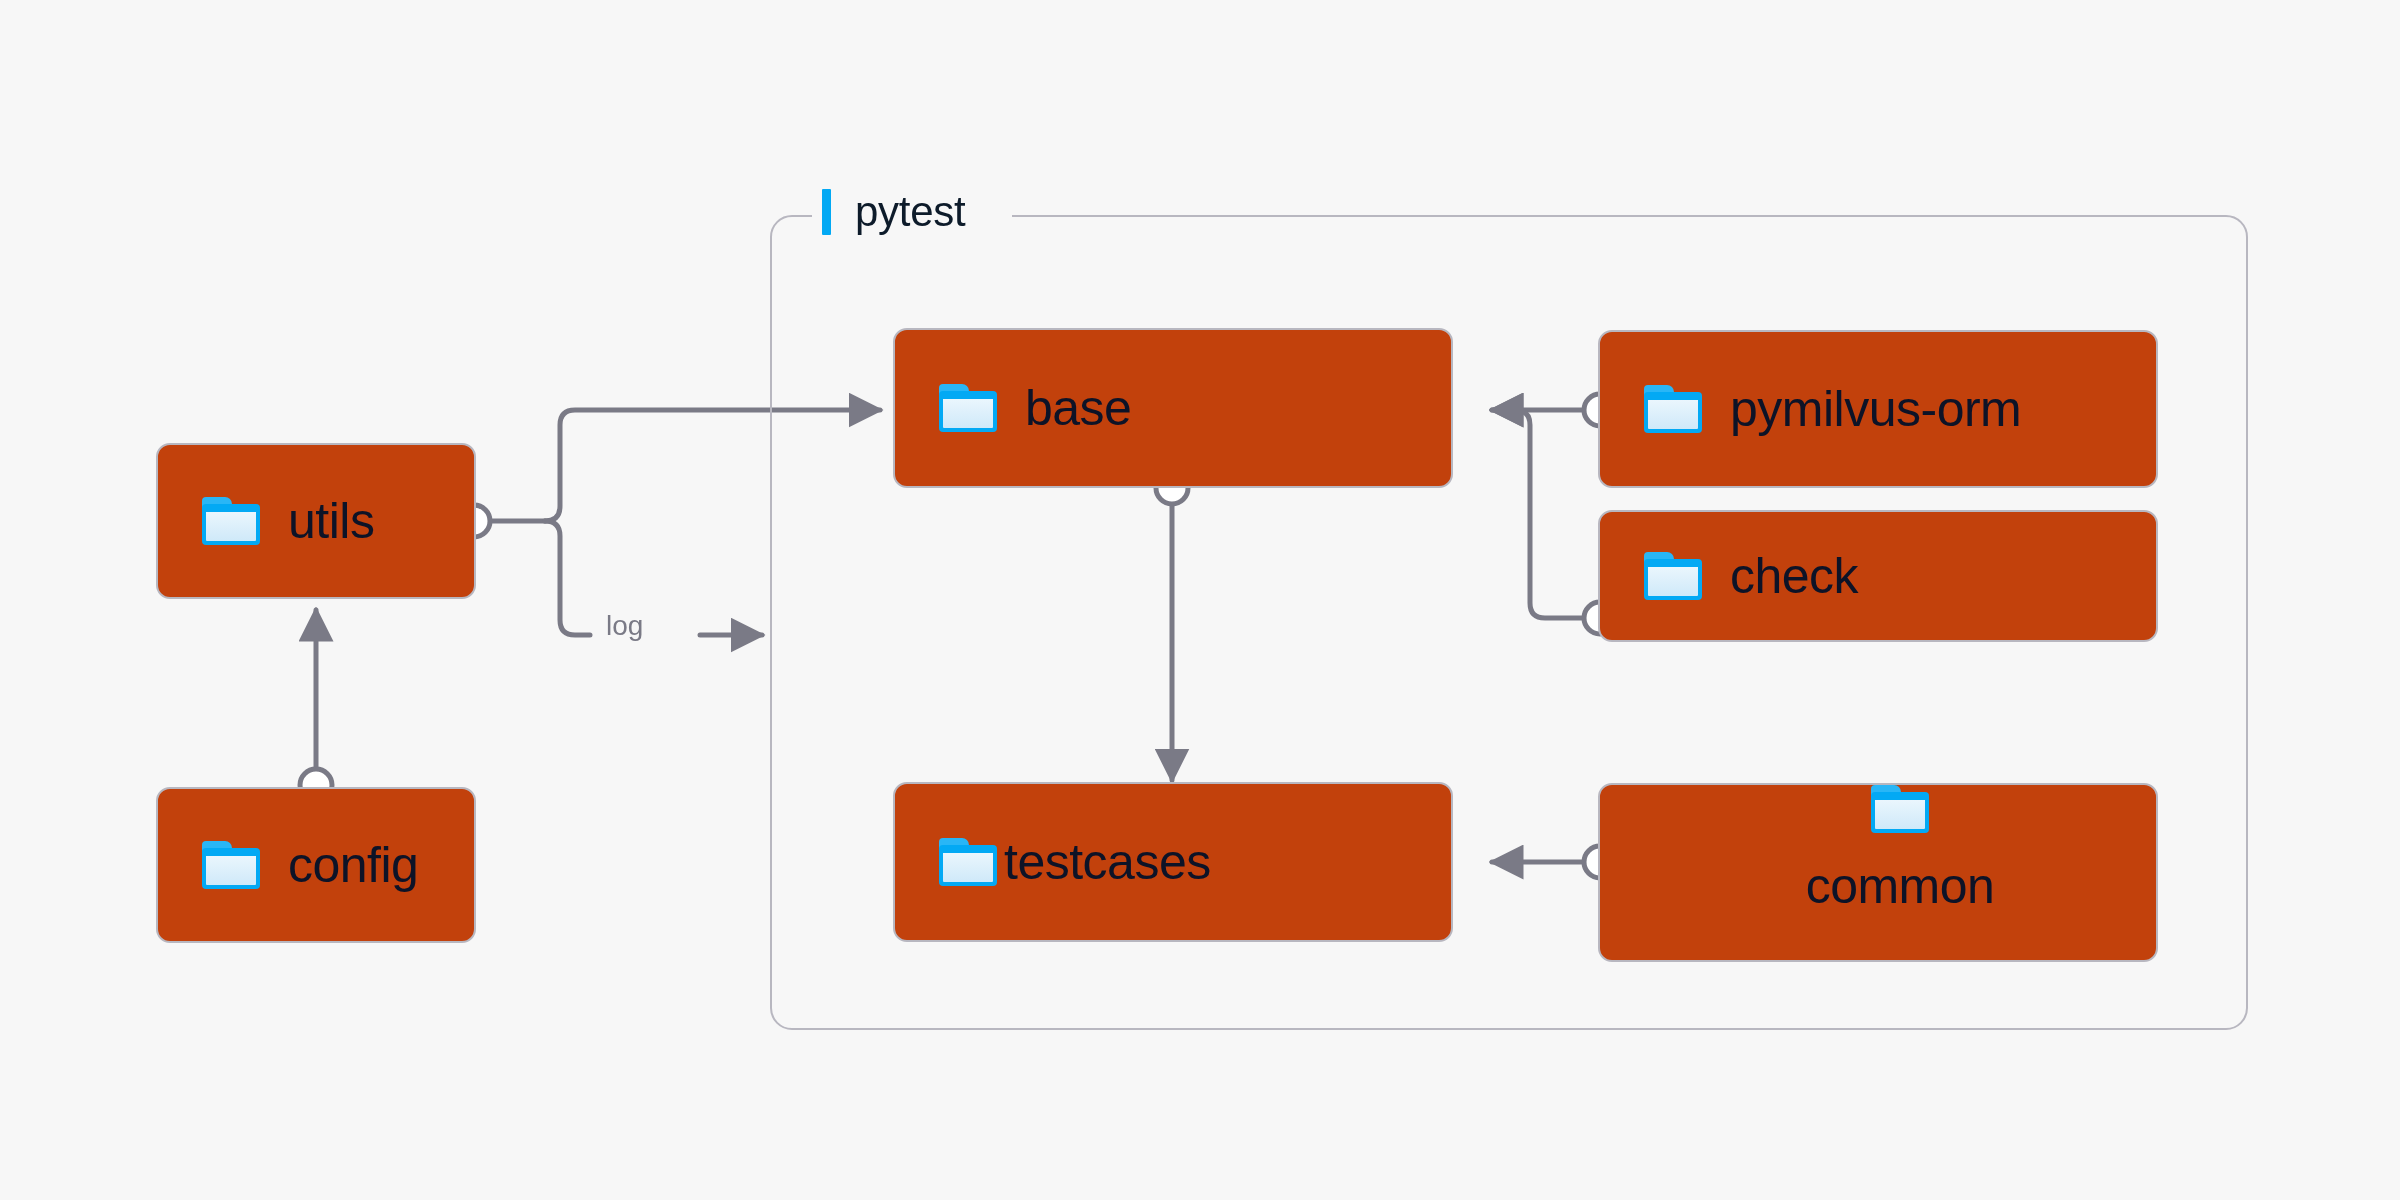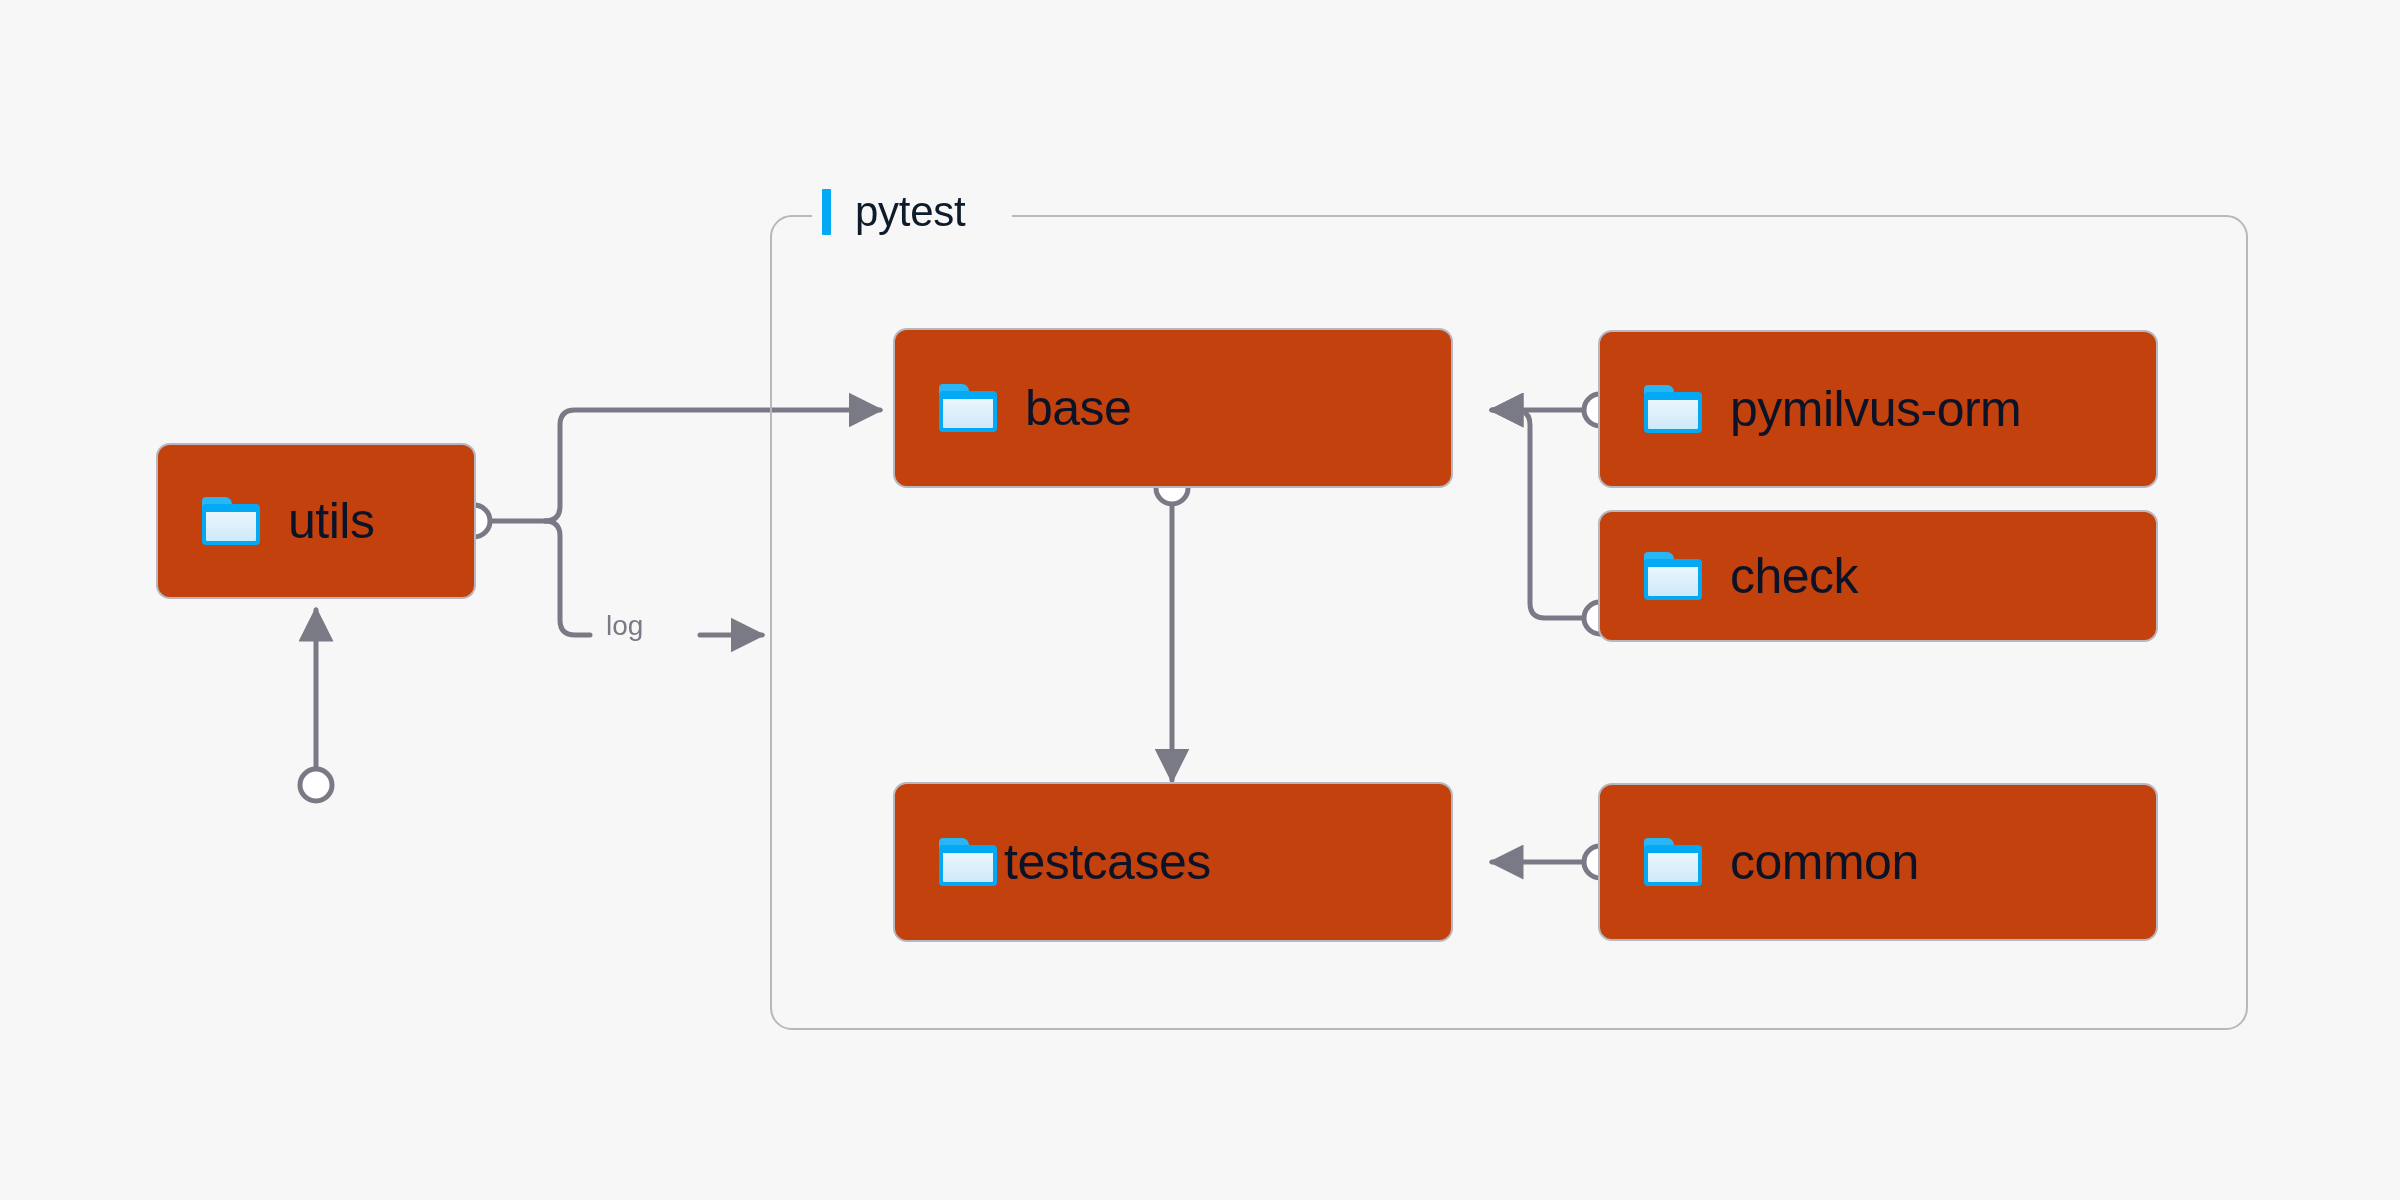--- a/index.html
+++ b/index.html
@@ -181,20 +181,28 @@
 
   <div class="node" style="left:156px; top:443px; width:320px; height:156px;">
     <span class="folder-icon">
       <span class="tab"></span>
         <span class="back"></span>
         <span class="front"></span>
     </span>
     <span class="node-label">utils</span>
   </div>
 
+  <div class="node" style="left:156px; top:787px; width:320px; height:156px;">
+    <span class="folder-icon">
+      <span class="tab"></span>
+        <span class="back"></span>
+        <span class="front"></span>
+    </span>
+    <span class="node-label">config</span>
+  </div>
 
   <div class="node" style="left:893px; top:328px; width:560px; height:160px;">
     <span class="folder-icon">
       <span class="tab"></span>
         <span class="back"></span>
         <span class="front"></span>
     </span>
     <span class="node-label">base</span>
   </div>
 
@@ -218,21 +226,21 @@
 
   <div class="node" style="left:1598px; top:510px; width:560px; height:132px;">
     <span class="folder-icon">
       <span class="tab"></span>
         <span class="back"></span>
         <span class="front"></span>
     </span>
     <span class="node-label">check</span>
   </div>
 
-  <div class="node" style="left:1598px; top:783px; width:560px; height:158px;">
+  <div class="node" style="left:1598px; top:783px; width:560px; height:179px;flex-direction:column;">
     <span class="folder-icon">
       <span class="tab"></span>
         <span class="back"></span>
         <span class="front"></span>
     </span>
     <span class="node-label">common</span>
   </div>
 
   <span class="edge-label" style="left:606px; top:612px;">log</span>
 

